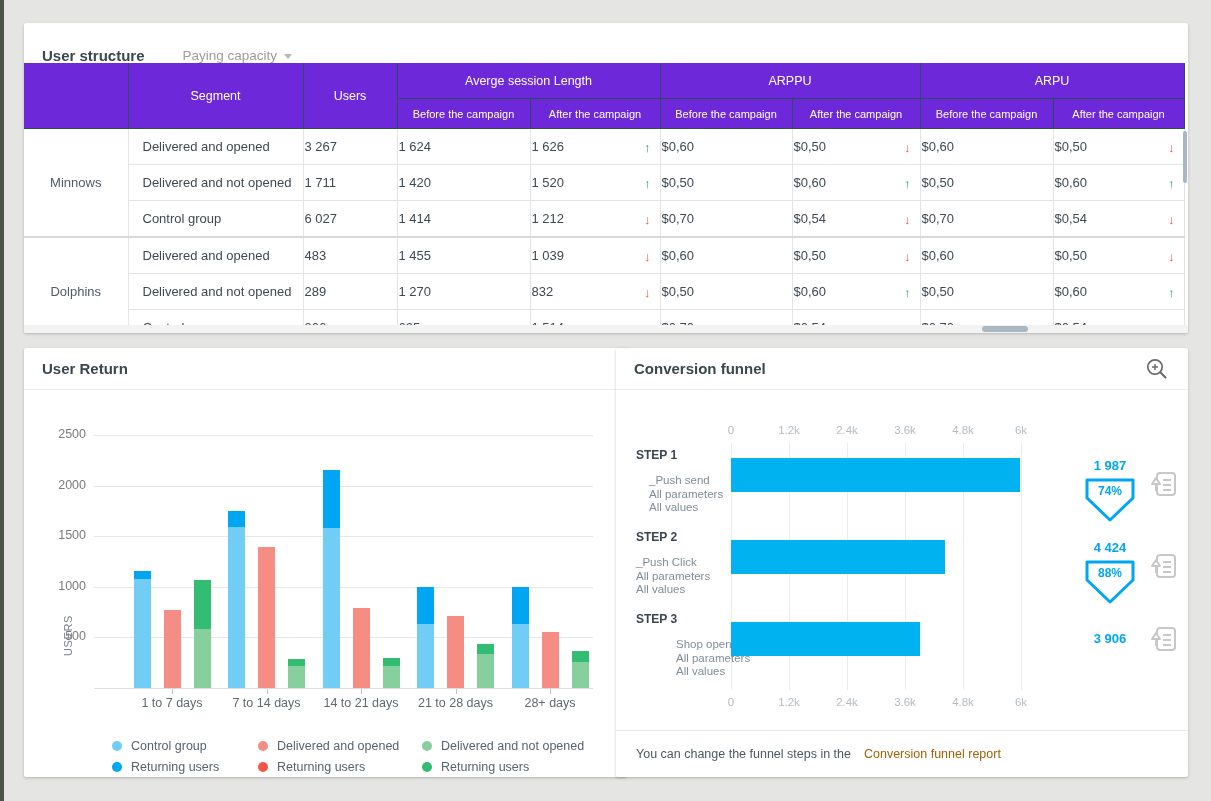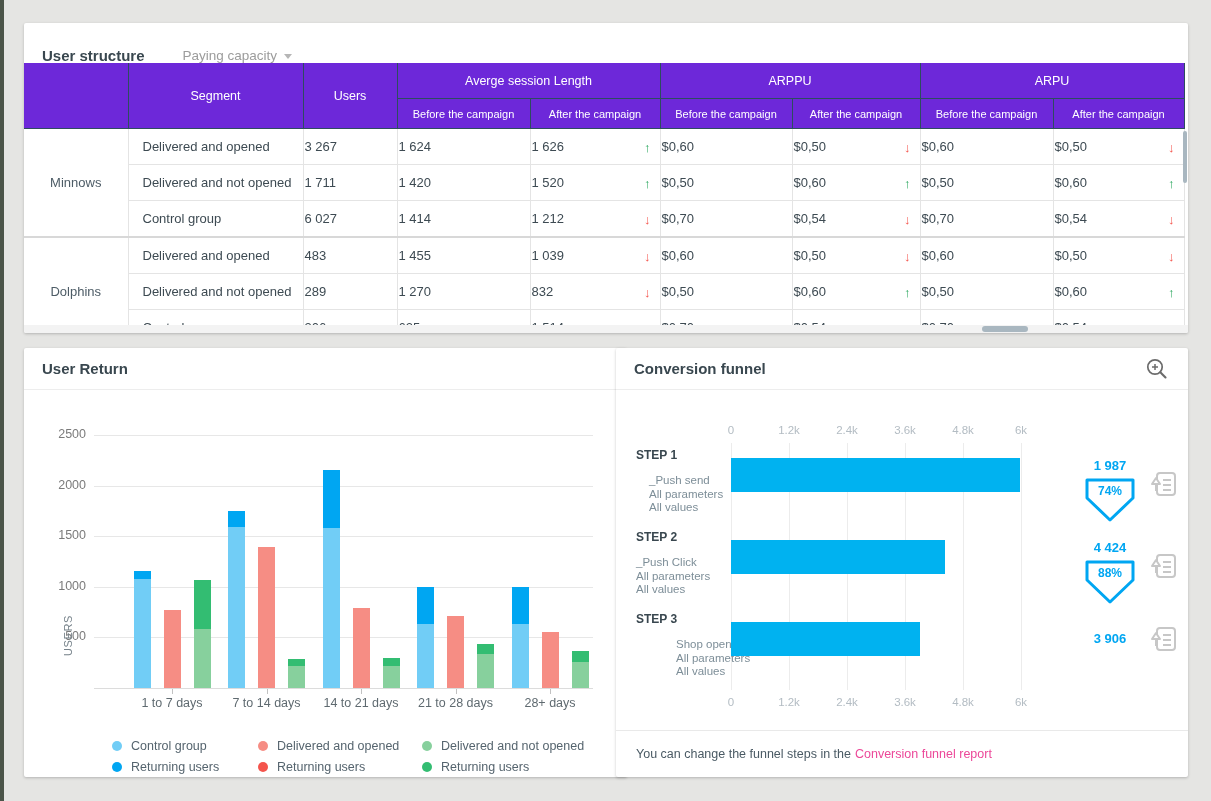--- a/index.html
+++ b/index.html
@@ -54,21 +54,21 @@
   .funnel-abs{position:absolute;left:0;top:42px;right:0;bottom:47px}
   .grid-v{position:absolute;width:1px;background:#ececec}
   .f-toplab,.f-botlab{position:absolute;transform:translateX(-50%);font-size:11.5px;color:#b3bcc3}
   .f-step{position:absolute;font-size:12px;font-weight:700;color:#39474f}
   .f-lines{position:absolute;font-size:11.5px;color:#7d8e98;line-height:13.5px;white-space:nowrap}
   .f-bar{position:absolute;height:34px;background:#00b2f0}
   .f-val{position:absolute;width:90px;text-align:center;font-size:13px;font-weight:700;color:#00a6f2;height:16px;line-height:16px}
   .f-badge{position:absolute;width:50px;height:44px}
   .f-icon{position:absolute;width:30px;height:30px;cursor:pointer}
   .f-foot{position:absolute;left:0;right:0;bottom:0;height:47px;border-top:1px solid #e9e9e9;display:flex;align-items:center;padding-left:20px;font-size:12.5px;color:#4a5a64;box-sizing:border-box}
-  .f-foot a{color:#ec4899;text-decoration:none;margin-left:4px;cursor:pointer}
+  .f-foot a{color:#a16207;text-decoration:none;margin-left:13px;cursor:pointer}
   .zoom-btn{margin-left:auto;cursor:pointer;display:flex}
 </style>
 </head>
 <body>
 
 <div class="page">
   <div class="edge-left"></div>
 
   <section class="card card-table">
     <div class="card-head">

